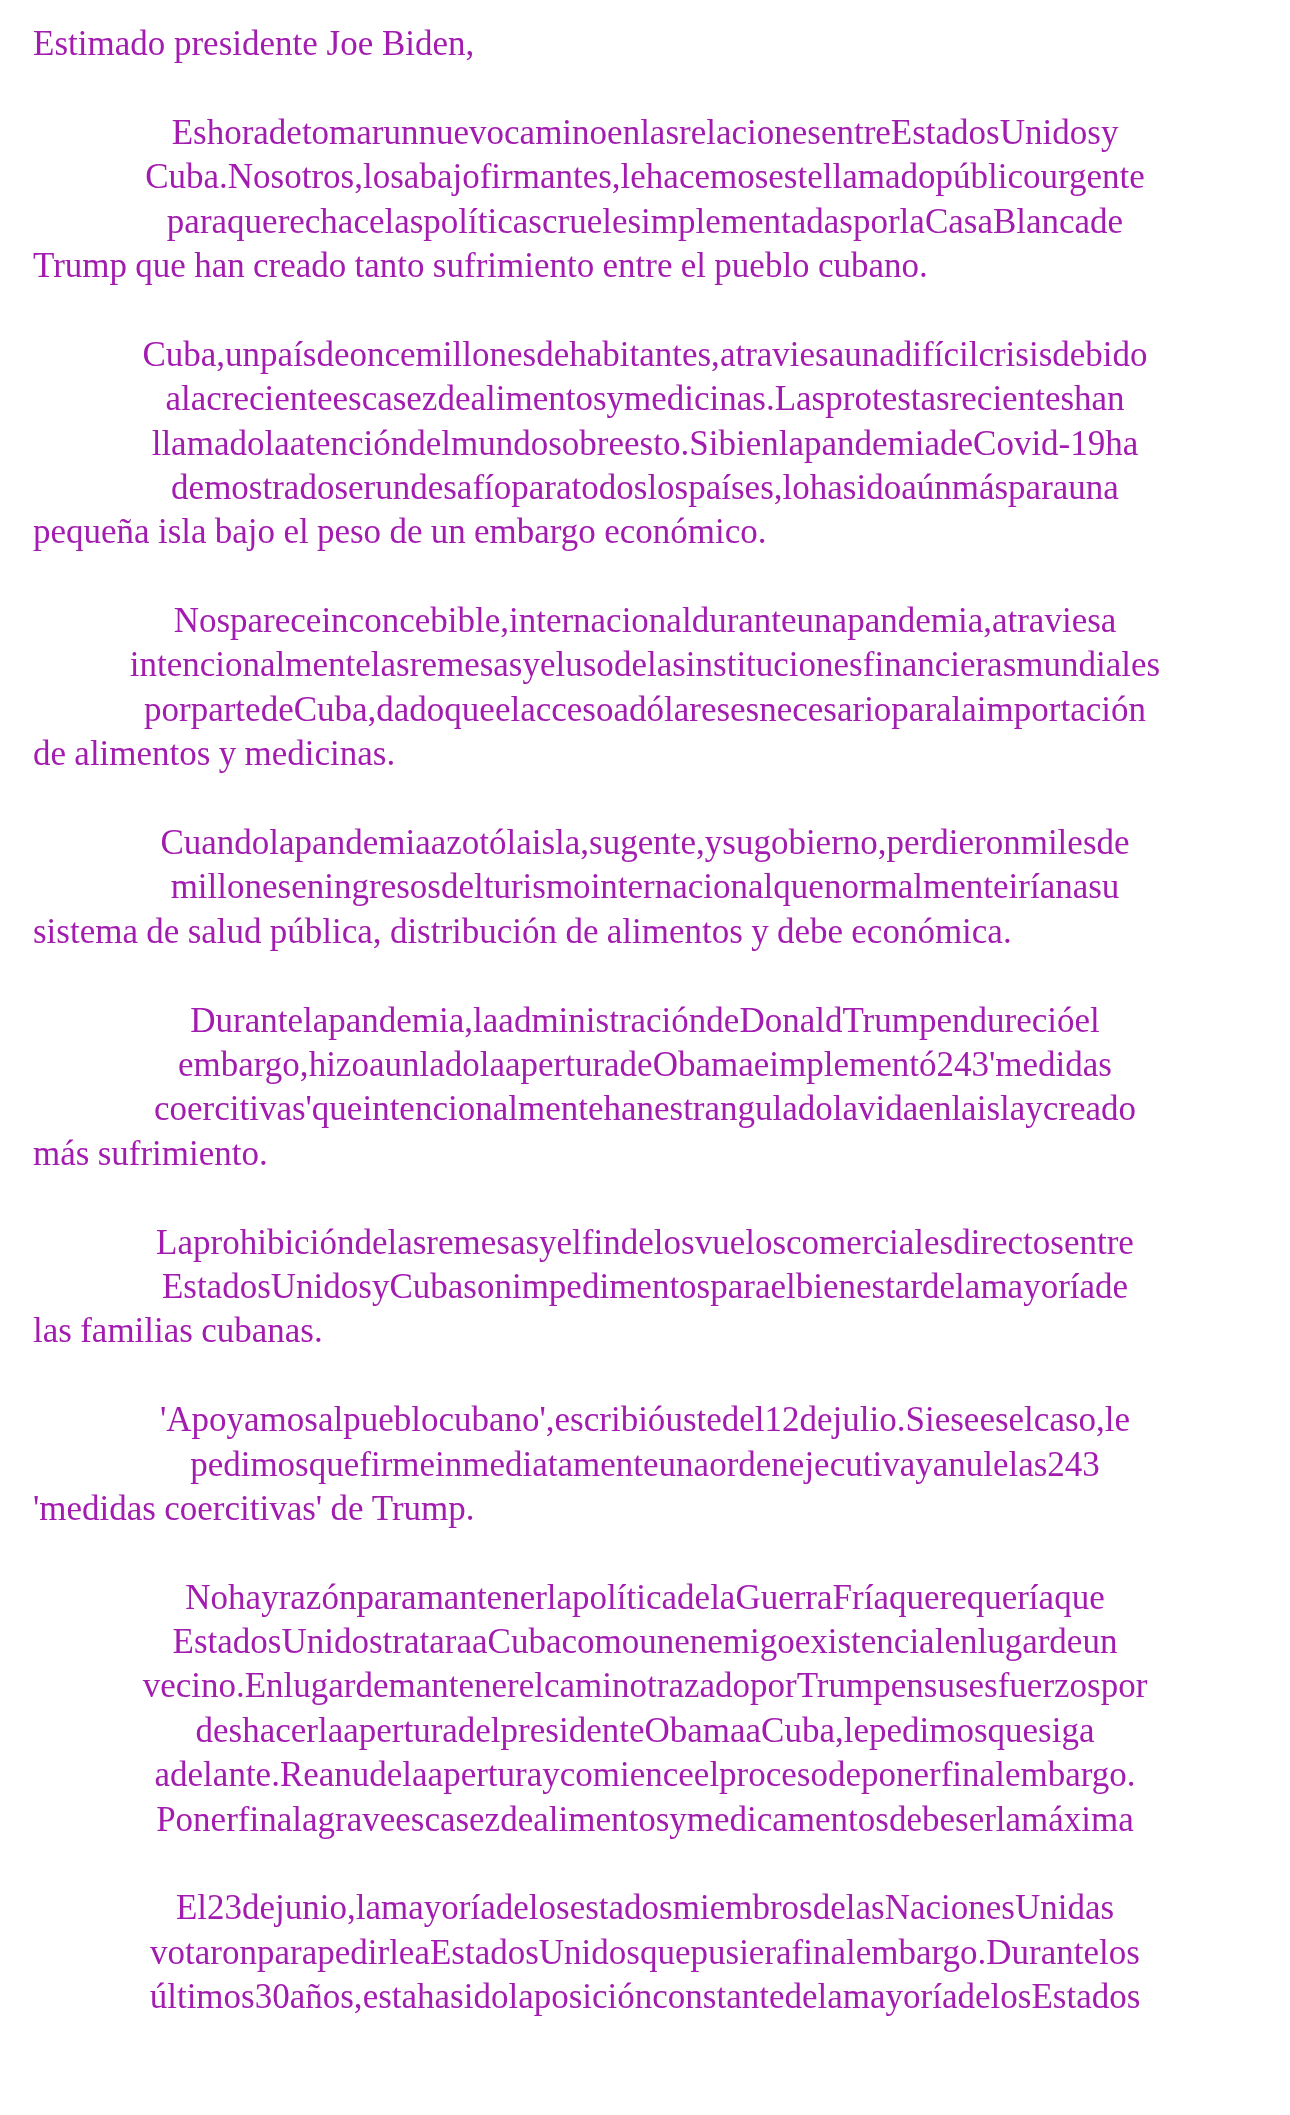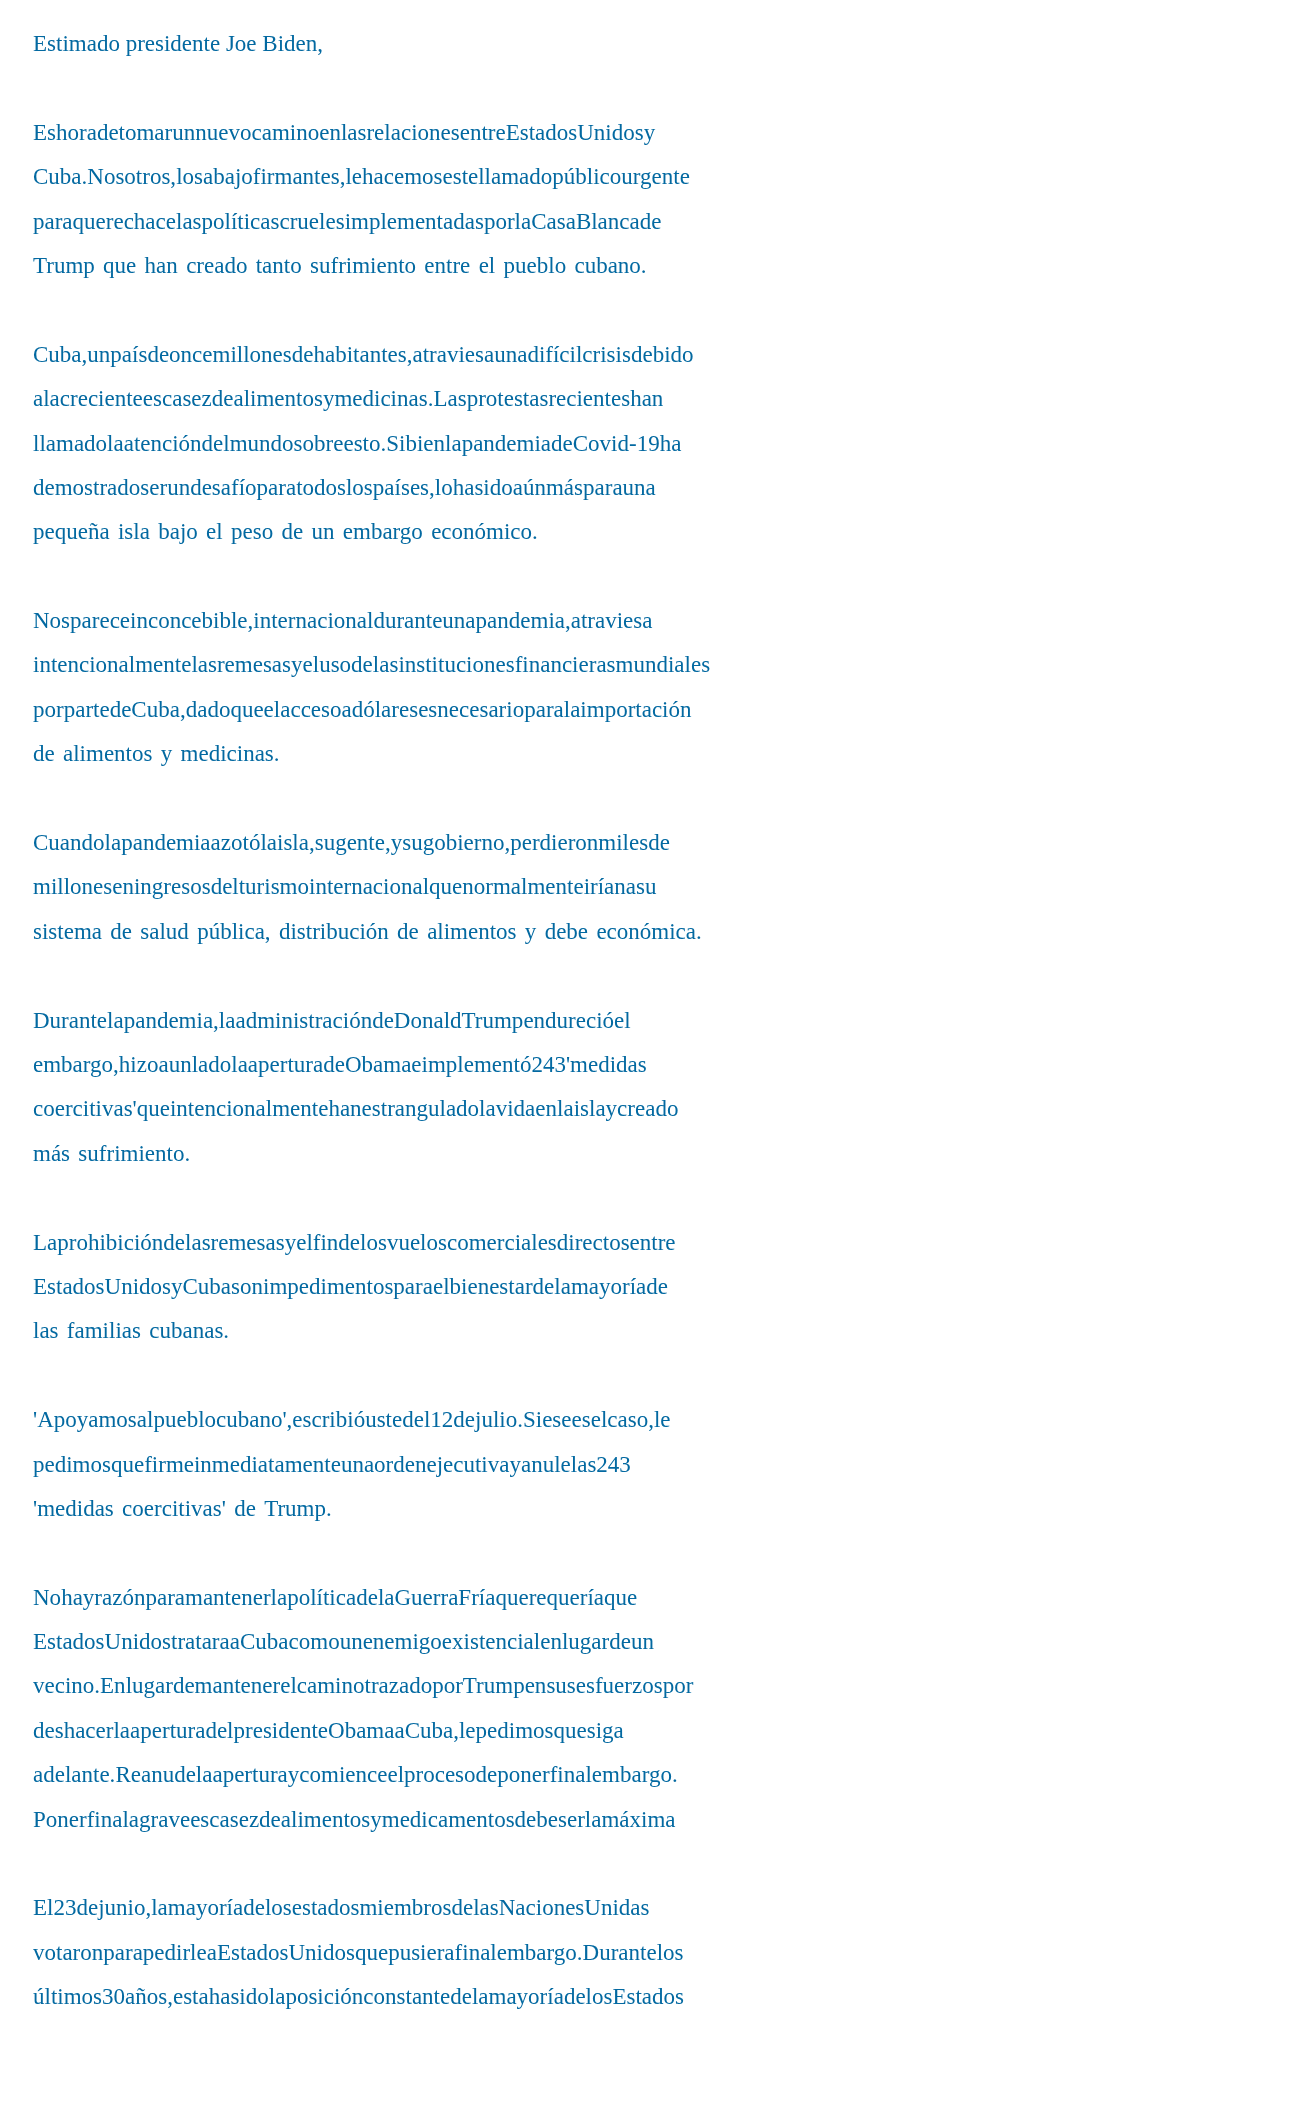--- a/index.html
+++ b/index.html
@@ -12,31 +12,31 @@
       height: 2115px;
       overflow: hidden;
       position: relative;
     }
     .page {
       position: absolute;
       left: 33px;
       top: 22px;
       width: 1224px;
       font-family: "Liberation Serif", "DejaVu Serif", serif;
-      font-size: 23px;
+      font-size: 35px;
       line-height: 44.4px;
-      color: #0369a1;
+      color: #a21caf;
     }
     .para {
       margin: 0 0 44.4px 0;
     }
     
     .jline {
       display: flex;
-      justify-content: flex-start;
+      justify-content: center;
       white-space: pre;
       height: 44.4px;
     }
     .jline.last {
       justify-content: flex-start;
       gap: 8.3px;
     }
     .word { display: inline-block; }
   </style>
 </head>

